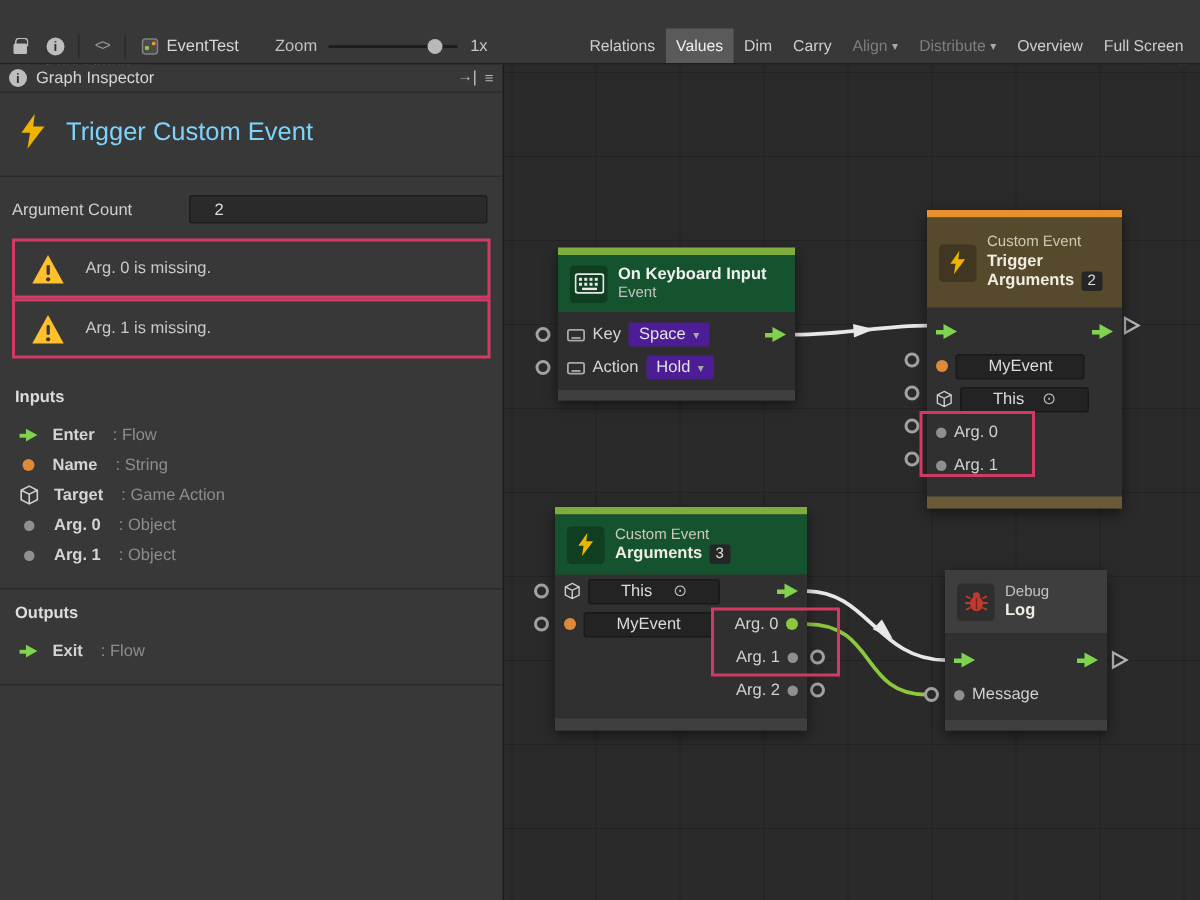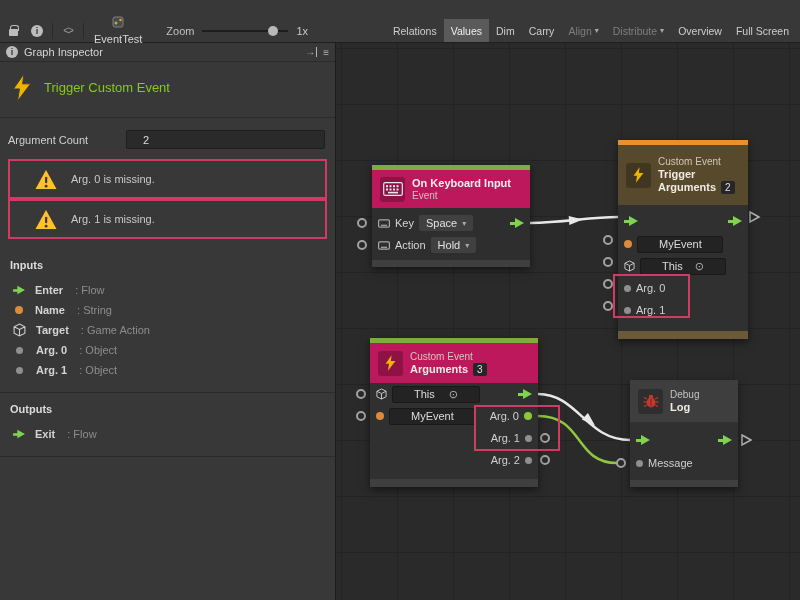--- a/index.html
+++ b/index.html
@@ -14,44 +14,44 @@
   .win-btn { width:16px; height:16px; display:flex; align-items:center; justify-content:center; font-size:11px; }
 
   
   .toolbar { position:absolute; left:0; top:19px; width:800px; height:24px; background:#383838; border-bottom:1px solid #1f1f1f; display:flex; align-items:center; gap:6px; padding:0 4px; color:#c8c8c8; }
   .tb-sep { width:1px; height:16px; background:#2a2a2a; }
   .tb-ico { width:18px; height:18px; display:flex; align-items:center; justify-content:center; }
   .lock { width:9px; height:7px; background:#bdbdbd; border-radius:1px; position:relative; margin-top:4px; }
   .lock::before { content:""; position:absolute; left:1px; top:-4px; width:7px; height:5px; border:1.5px solid #bdbdbd; border-bottom:none; border-radius:3px 3px 0 0; }
   .info-badge { width:12px; height:12px; border-radius:50%; background:#bdbdbd; color:#333; font-size:9px; font-weight:bold; display:flex; align-items:center; justify-content:center; }
   .code-ico { color:#9a9a9a; font-size:10px; letter-spacing:-1px; }
-  .crumb { display:flex; align-items:center; gap:5px; padding:0 4px; color:#d6d6d6;flex-direction:column; }
+  .crumb { display:flex; align-items:center; gap:5px; padding:0 4px; color:#d6d6d6; }
   .zoom-label { margin-left:14px; color:#c0c0c0; }
   .slider { position:relative; width:86px; height:14px; margin:0 2px; }
   .slider .track { position:absolute; left:0; right:0; top:6px; height:2px; background:#1d1d1d; }
   .slider .knob { position:absolute; top:2px; left:76%; width:10px; height:10px; border-radius:50%; background:#b9b9b9; }
   .tb-buttons { margin-left:auto; display:flex; align-items:stretch; height:100%; }
   .tb-btn { display:flex; align-items:center; gap:3px; padding:0 7px; font-size:10.5px; color:#cecece; }
   .tb-btn.active { background:#5a5a5a; color:#efefef; }
   .tb-btn.disabled { color:#7e7e7e; }
   .chev { font-size:8px; color:#a8a8a8; }
 
   
   .inspector { position:absolute; left:0; top:43px; width:336px; height:557px; background:#383838; border-right:1px solid #1c1c1c; }
   .insp-header { height:19px; display:flex; align-items:center; gap:6px; padding:0 6px; border-bottom:1px solid #2b2b2b; color:#d6d6d6; }
   .insp-header .title { flex:1; }
   .dock-ico { color:#b5b5b5; border-right:1.5px solid #b5b5b5; padding-right:1px; font-size:10px; line-height:10px; }
   .coll-ico { color:#b5b5b5; font-size:10px; }
   .insp-title { display:flex; align-items:center; gap:12px; padding:12px 12px 16px 12px; border-bottom:1px solid #2b2b2b; }
-  .insp-title .t { font-size:13px; color:#84cc16; }
+  .insp-title .t { font-size:17px; color:#7dd3fc; }
   .arg-row { display:flex; align-items:center; margin:12px 10px 10px 8px; }
   .arg-row label { width:118px; color:#cfcfcf; }
   .insp-input { flex:1; height:19px; background:#2a2a2a; border:1px solid #1e1e1e; border-radius:2px; color:#dddddd; font-size:11px; padding:0 16px; font-family:"Liberation Sans",sans-serif; }
   .warnings { margin:4px 8px 10px 8px; }
-  .warning { border:2px solid #d13b63; display:flex; align-items:center; gap:13px; padding:8px 24px; height:40px; color:#c9c9c9; }
+  .warning { border:2px solid #d13b63; display:flex; align-items:center; gap:13px; padding:8px 10px; height:40px; color:#c9c9c9; }
   .section { padding:10px 10px 12px 10px; border-bottom:1px solid #2b2b2b; }
   .section h3 { font-size:11px; font-weight:bold; color:#dcdcdc; margin-bottom:9px; }
   .li { display:flex; align-items:center; gap:9px; height:20px; padding-left:2px; }
   .li-name { font-weight:bold; color:#d4d4d4; }
   .li-type { color:#8d8d8d; white-space:pre; }
 
   
   .dot { width:8px; height:8px; border-radius:50%; flex:none; }
   .dot.orange { background:#de8a3a; }
   .dot.gray   { background:#8f8f8f; width:7px; height:7px; }
@@ -66,21 +66,21 @@
   .canvas { position:absolute; left:336px; top:43px; width:464px; height:557px; background:#2a2a2a;
     background-image:linear-gradient(#232323 1px, transparent 1px),linear-gradient(90deg,#232323 1px,transparent 1px);
     background-size:56px 56px; background-position:5px 5px; }
   .wires { position:absolute; left:0; top:0; pointer-events:none; }
 
   .node { position:absolute; background:#303030; box-shadow:0 3px 8px rgba(0,0,0,.5); color:#d8d8d8; }
   .strip { height:5px; }
   .strip.green  { background:#7ead3e; }
   .strip.orange { background:#e8912c; }
   .nheader { display:flex; align-items:center; gap:7px; padding:0 8px; }
-  .nheader.green-h { background:#be185d; }
+  .nheader.green-h { background:#14532d; }
   .nheader.brown-h { background:#57492c; }
   .nheader.gray-h  { background:#3e3e3e; }
   .h38{height:38px} .h60{height:60px} .h40{height:40px} .h42{height:42px}
   .ntile { width:25px; height:25px; background:rgba(0,0,0,.25); border-radius:3px; display:flex; align-items:center; justify-content:center; flex:none; }
   .ntitle { font-size:11px; font-weight:bold; color:#f0f0f0; line-height:13px; }
   .nover  { font-size:10px; color:#cfc8b6; line-height:12px; }
   .nline  { font-size:11px; font-weight:bold; color:#f0ece2; line-height:13px; display:flex; align-items:center; gap:5px; }
   .nsub   { font-size:10px; color:#c3c3c3; line-height:12px; }
   .badge { background:#262626; border-radius:2px; padding:0 4px; font-size:10px; font-weight:normal; color:#e0e0e0; line-height:13px; }
   .nbody { padding:4px 0; }
@@ -88,21 +88,21 @@
   .nrow.flow { height:24px; justify-content:space-between; }
   .nrow.split { justify-content:space-between; }
   .rgroup { display:flex; align-items:center; gap:5px; }
   .nfoot { height:7px; background:#3f3f3f; }
   .nfoot.brown { height:8px; background:#6a5a38; }
   .nfoot.g8 { height:8px; }
   .chip { display:flex; align-items:center; gap:5px; background:#232323; border:1px solid #191919; border-radius:2px; padding:1px 21px; height:17px; font-size:11px; color:#dcdcdc; }
   .chip .grow { flex:1; }
   .target-ico { color:#b5b5b5; font-size:11px; line-height:11px; }
   .plabel { font-size:11px; color:#d0d0d0; }
-  .dropdown { display:flex; align-items:center; gap:5px; background:#404040; border-radius:2px; padding:1px 7px; height:16px; color:#e2e2e2; }
+  .dropdown { display:flex; align-items:center; gap:5px; background:#4c1d95; border-radius:2px; padding:1px 7px; height:16px; color:#e2e2e2; }
   .hl { position:absolute; border:2px solid #d13b63; pointer-events:none; }
   .rlabel { color:#d6d6d6; }
 </style>
 </head>
 <body>
 
 <div id="root">
 
   <div class="tabstrip">
     <div class="tab">

